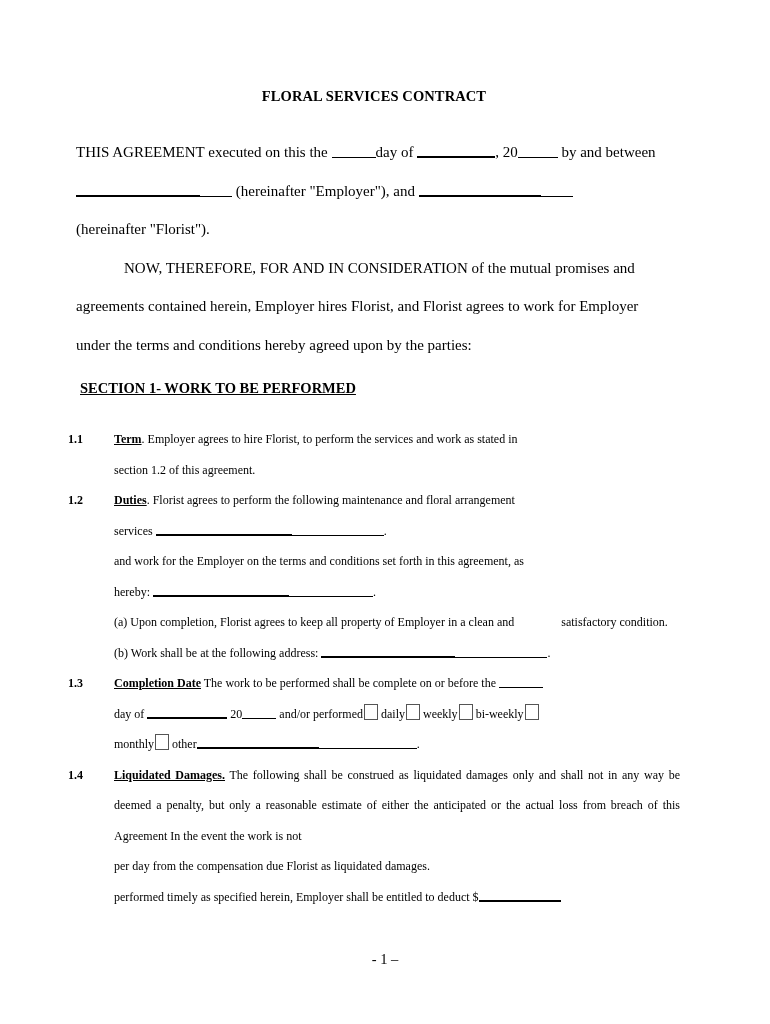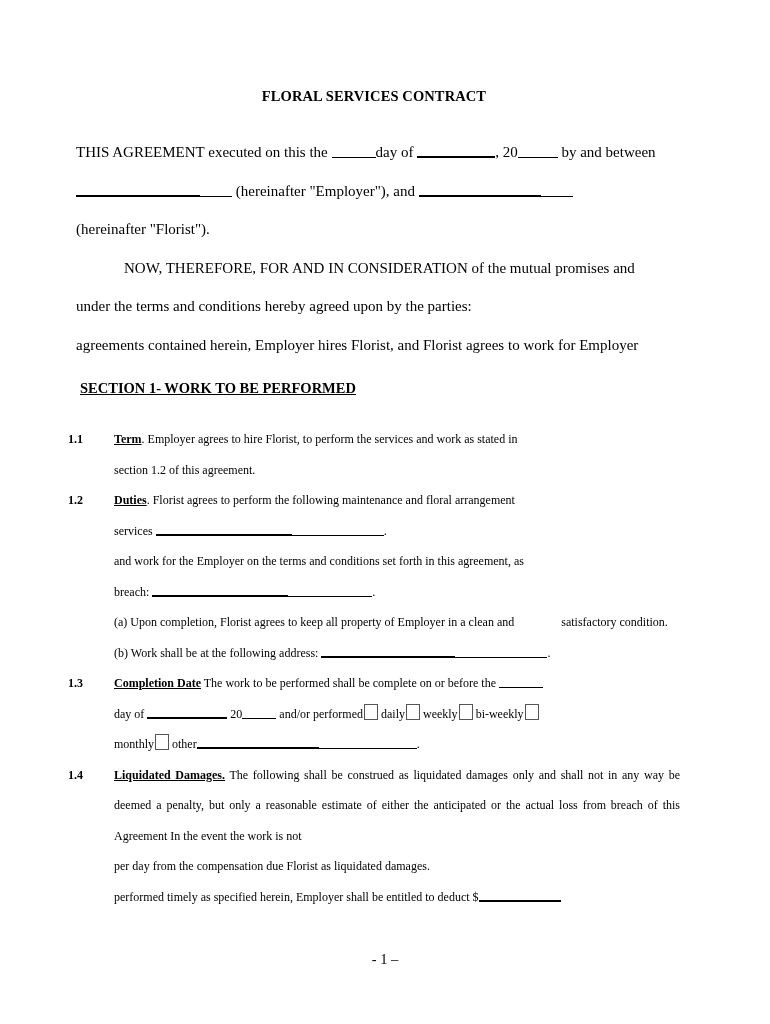--- a/index.html
+++ b/index.html
@@ -106,43 +106,43 @@
     <span>THIS AGREEMENT executed on this the </span><span class="blank" style="width:44px"></span><span>day of </span><span class="blank thick" style="width:78px"></span><span>, 20</span><span class="blank" style="width:40px"></span><span> by and between</span>
   </p>
 
   <p class="body-line">
     <span class="blank thick" style="width:124px"></span><span class="blank" style="width:32px"></span><span> (hereinafter "Employer"), and </span><span class="blank thick" style="width:122px"></span><span class="blank" style="width:32px"></span>
   </p>
 
   <p class="body-line">(hereinafter "Florist").</p>
 
   <p class="body-line indent-first">NOW, THEREFORE, FOR AND IN CONSIDERATION of the mutual promises and</p>
+  <p class="body-line">agreements contained herein, Employer hires Florist, and Florist agrees to work for Employer</p>
   <p class="body-line">under the terms and conditions hereby agreed upon by the parties:</p>
-  <p class="body-line">agreements contained herein, Employer hires Florist, and Florist agrees to work for Employer</p>
 
   <div class="section-head">SECTION 1- WORK TO BE PERFORMED</div>
 
   <div class="clause">
     <div class="clause-num">1.1</div>
     <div class="clause-body nojustify">
       <span class="term-label">Term</span><span>.  Employer agrees to hire Florist, to perform the services and work as stated in</span><br>
       <span>section 1.2 of this agreement.</span>
     </div>
   </div>
 
   <div class="clause">
     <div class="clause-num">1.2</div>
     <div class="clause-body">
       <span class="term-label">Duties</span><span>.   Florist agrees to perform the following maintenance and floral arrangement</span>
       <div class="nojustify">
         <span>services </span><span class="blank thick" style="width:136px"></span><span class="blank" style="width:92px"></span><span>.</span>
       </div>
       <span>and work for the Employer on the terms and conditions set forth in this agreement, as</span>
       <div class="nojustify">
-        <span>breach: </span><span class="blank thick" style="width:136px"></span><span class="blank" style="width:84px"></span><span>.</span>
+        <span>hereby: </span><span class="blank thick" style="width:136px"></span><span class="blank" style="width:84px"></span><span>.</span>
       </div>
       <div>
         <span class="hang">(a) Upon completion, Florist agrees to keep all property of Employer in a clean and</span>
         <span class="hang" style="padding-left:44px; text-indent:0;">satisfactory condition.</span>
       </div>
       <div class="nojustify">
         <span>(b) Work shall be at the following address: </span><span class="blank thick" style="width:134px"></span><span class="blank" style="width:92px"></span><span>.</span>
       </div>
     </div>
   </div>

